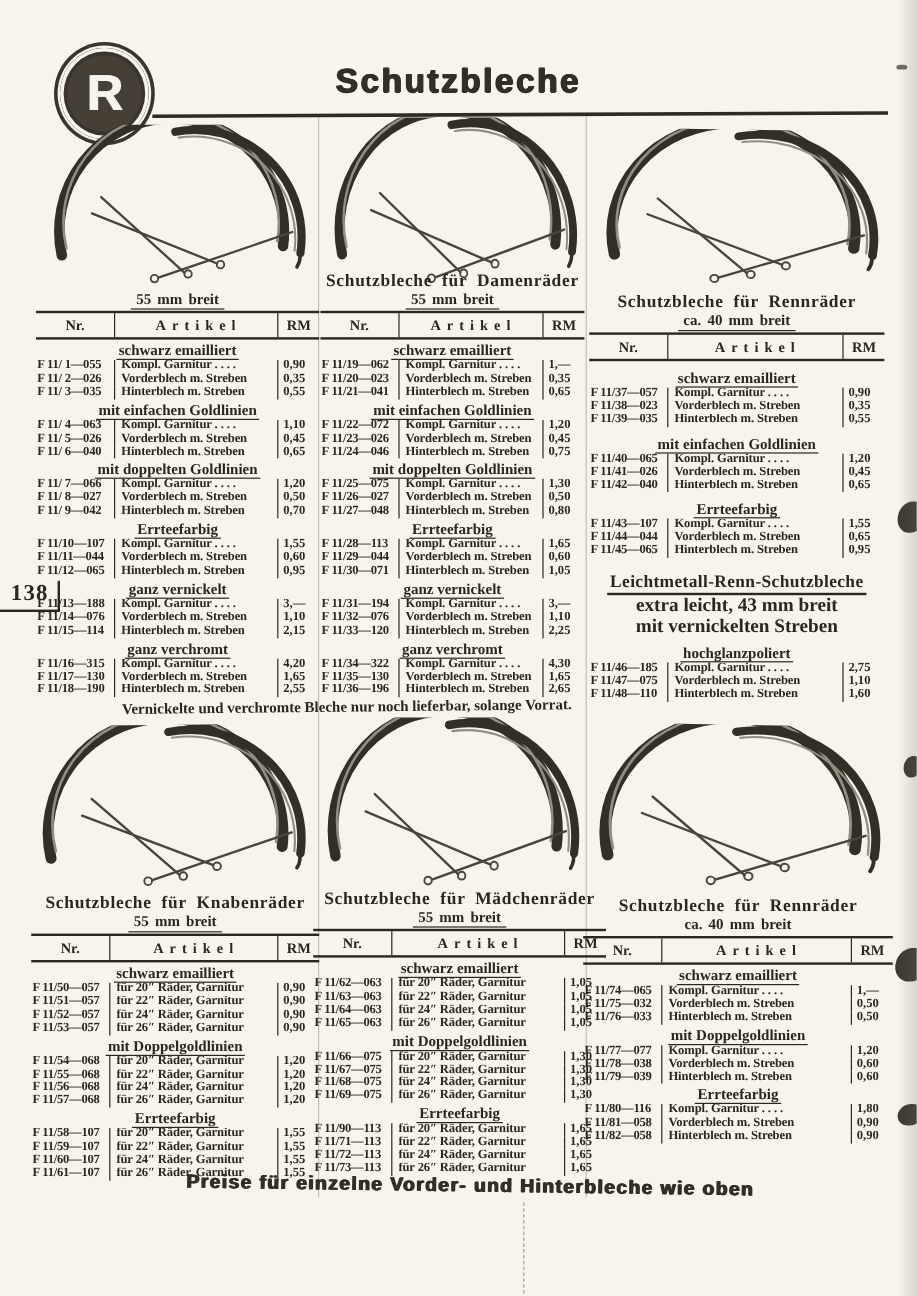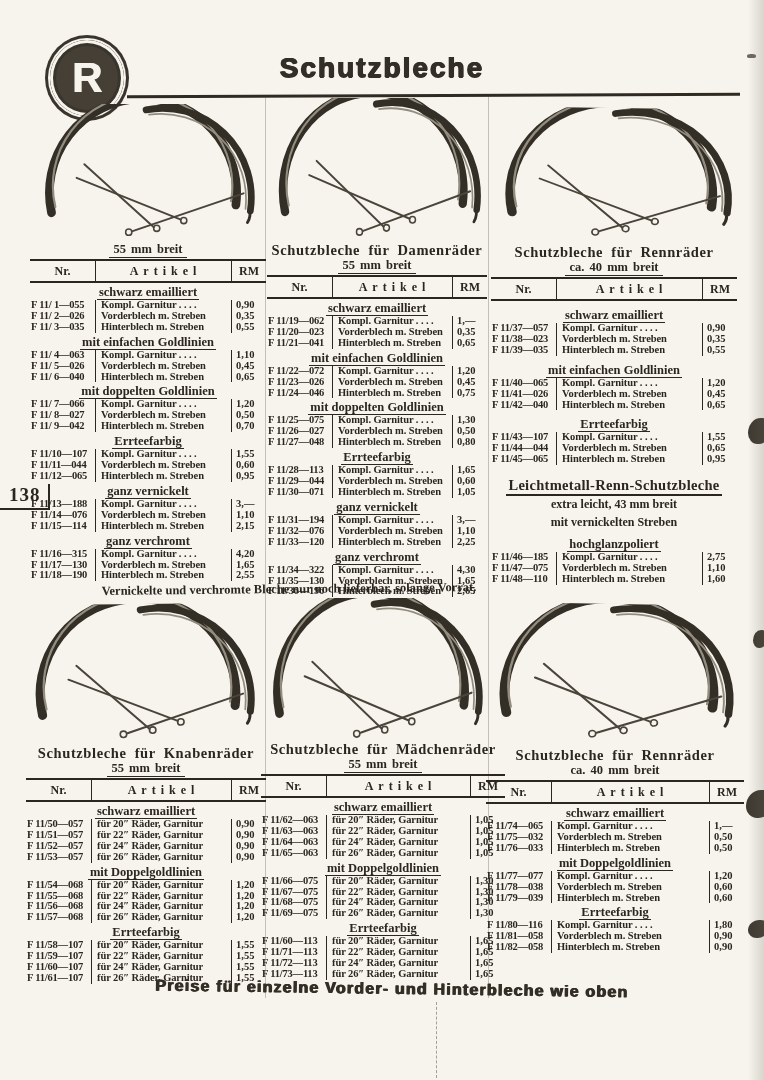--- a/index.html
+++ b/index.html
@@ -36,21 +36,21 @@
   .i0{left:38px;top:104px;width:222px;height:134px;}
   .i1{left:272px;top:98px;width:214px;height:140px;}
   .i2{left:498px;top:108px;width:240px;height:130px;transform:rotate(.8deg);}
   .i3{left:28px;top:604px;width:232px;height:136px;transform:rotate(-.6deg);}
   .i4{left:266px;top:598px;width:222px;height:142px;}
   .i5{left:492px;top:604px;width:248px;height:136px;transform:rotate(1deg);}
 
   
   .section{position:absolute;font-weight:bold;}
   .s0{left:30px;top:242px;width:236px;}
-  .s1{left:267px;top:242px;width:220px;}
+  .s1{left:267px;top:226px;width:220px;}
   .s2{left:491px;top:244px;width:246px;}
   .s3{left:26px;top:745px;width:240px;}
   .s4{left:261px;top:741px;width:244px;}
   .s5{left:486px;top:747px;width:258px;}
 
   .sec-title{text-align:center;font-size:14.5px;line-height:16px;letter-spacing:.6px;word-spacing:4px;}
   .sec-sub{text-align:center;font-size:12.5px;line-height:14px;word-spacing:2px;}
   .sec-sub .u{border-bottom:1.6px solid #2b2620;padding:0 4px 1px;}
   .sec-sub + .thead, .sec-title + .thead{margin-top:3px;}
 
@@ -68,21 +68,21 @@
   .row{display:grid;grid-template-columns:66px 1fr 34px;line-height:10.9px;}
   .row div{font-size:10.5px;white-space:nowrap;overflow:hidden;}
   .row .nr{border-right:1.3px solid #2b2620;padding-left:1px;letter-spacing:-.2px;}
   .row .art{border-right:1.3px solid #2b2620;padding-left:5px;letter-spacing:-.1px;}
   .row .rm{padding-left:4px;}
 
   .s2 .group{margin-top:7px;}
   .block{margin-top:12px;}
   .block-title{text-align:center;font-size:14.5px;line-height:17px;letter-spacing:.3px;}
   .block-title span{border-bottom:2px solid #2b2620;padding:0 2px 1px;}
-  .block-line{text-align:center;font-size:12px;line-height:15px;margin-top:3px;}
+  .block-line{text-align:center;font-size:16px;line-height:15px;margin-top:3px;}
   .block-line:first-of-type{margin-top:6px;}
 
   
   .note-mid{position:absolute;left:84px;top:582px;width:410px;text-align:center;font-weight:bold;
         font-size:12.5px;transform:rotate(-.6deg);}
   .note-bottom{position:absolute;left:112px;top:980px;width:560px;text-align:center;font-weight:bold;
         font-family:"Liberation Sans","DejaVu Sans",sans-serif;font-size:16px;letter-spacing:1.2px;
         color:#332e26;transform:rotate(.8deg);
         text-shadow:.6px 0 0 #332e26,-.6px 0 0 #332e26;}
 
@@ -654,21 +654,21 @@
         </div>
         <div class="row">
           <div class="nr">F 11/69—075</div>
           <div class="art">für 26″ Räder, Garnitur</div>
           <div class="rm">1,30</div>
         </div>
       </div>
       <div class="group">
         <div class="ghead"><span class="u">Errteefarbig</span></div>
         <div class="row">
-          <div class="nr">F 11/60—113</div>
+          <div class="nr">F 11/90—113</div>
           <div class="art">für 20″ Räder, Garnitur</div>
           <div class="rm">1,65</div>
         </div>
         <div class="row">
           <div class="nr">F 11/71—113</div>
           <div class="art">für 22″ Räder, Garnitur</div>
           <div class="rm">1,65</div>
         </div>
         <div class="row">
           <div class="nr">F 11/72—113</div>

